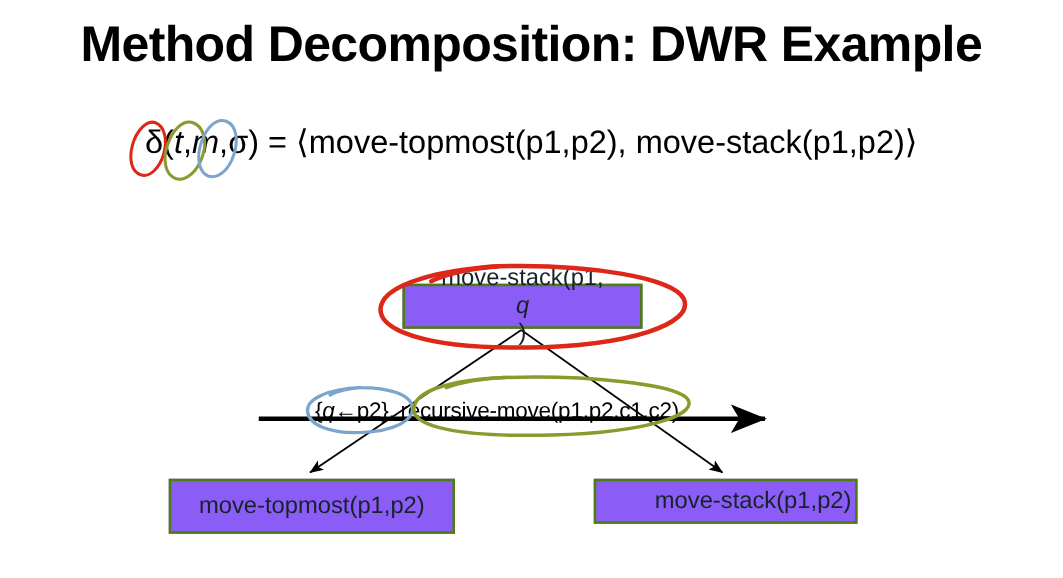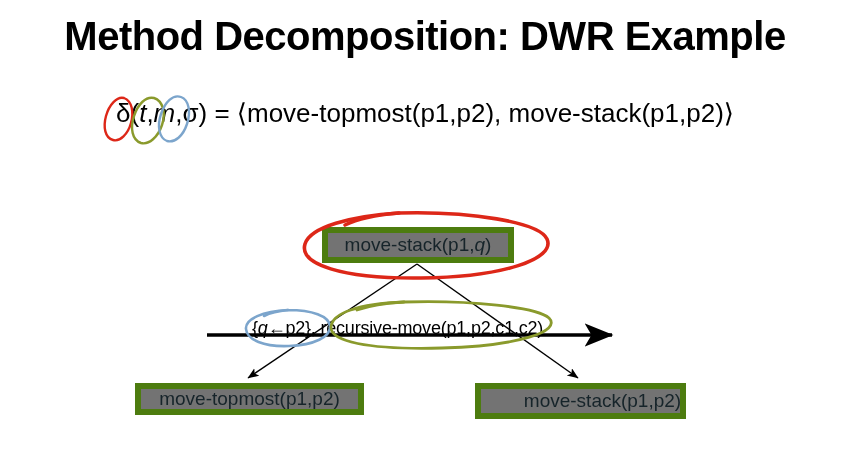--- a/index.html
+++ b/index.html
@@ -39,45 +39,46 @@
     font-family: "Liberation Sans", sans-serif;
     font-size: 26px;
     color: #000000;
     white-space: nowrap;
   }
   #formula .ital {
     font-style: italic;
   }
   .node-box {
     position: absolute;
-    background: #737373;
-    border: 6px solid #4d7c0f;
+    background: #8b5cf6;
+    border: 2px solid #4d7c0f;
     box-sizing: border-box;
     display: flex;
     align-items: center;
     justify-content: center;
     font-family: "Liberation Sans", sans-serif;
     font-size: 19px;
     color: #16242a;
     white-space: nowrap;
+    flex-direction: column;
   }
   .node-box .ital {
     font-style: italic;
   }
   #box-root {
     left: 322px;
     top: 227px;
     width: 192px;
     height: 36px;
   }
   #box-left {
     left: 135px;
     top: 383px;
     width: 229px;
-    height: 32px;
+    height: 44px;
   }
   #box-right {
     left: 475px;
     top: 383px;
     width: 211px;
     height: 36px;
     padding-left: 44px;
   }
   #timeline-label {
     position: absolute;

